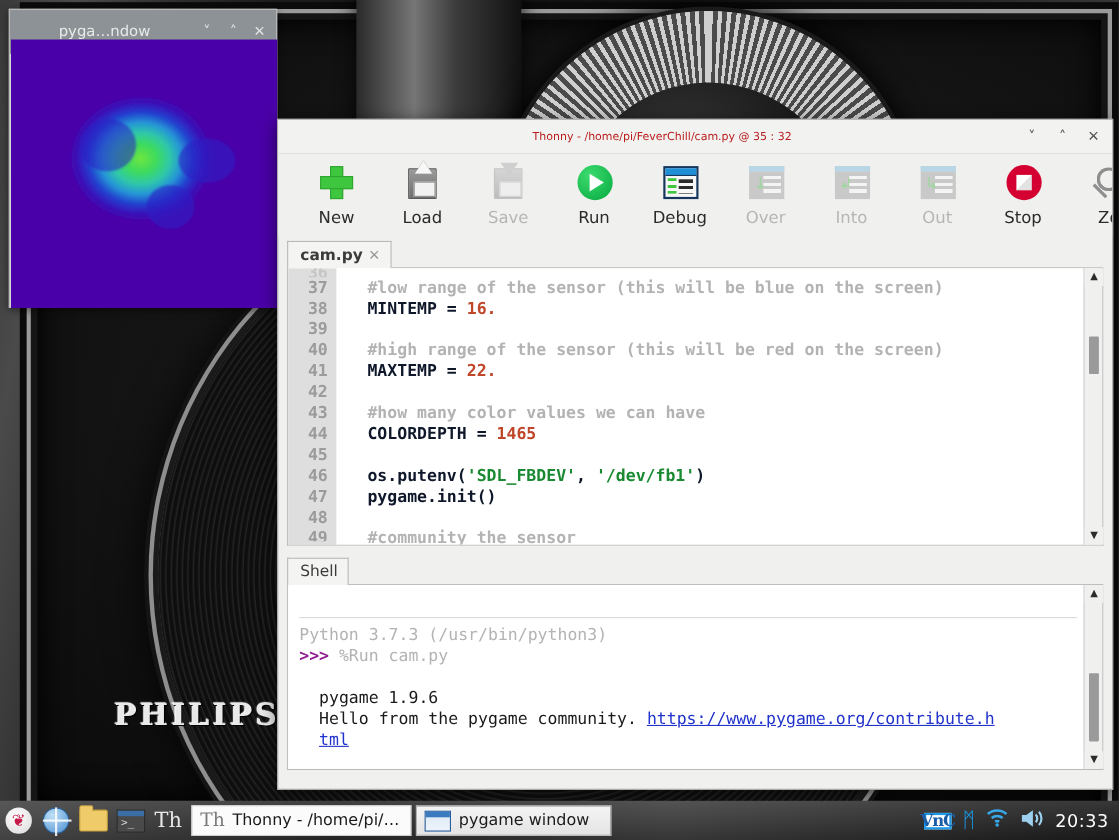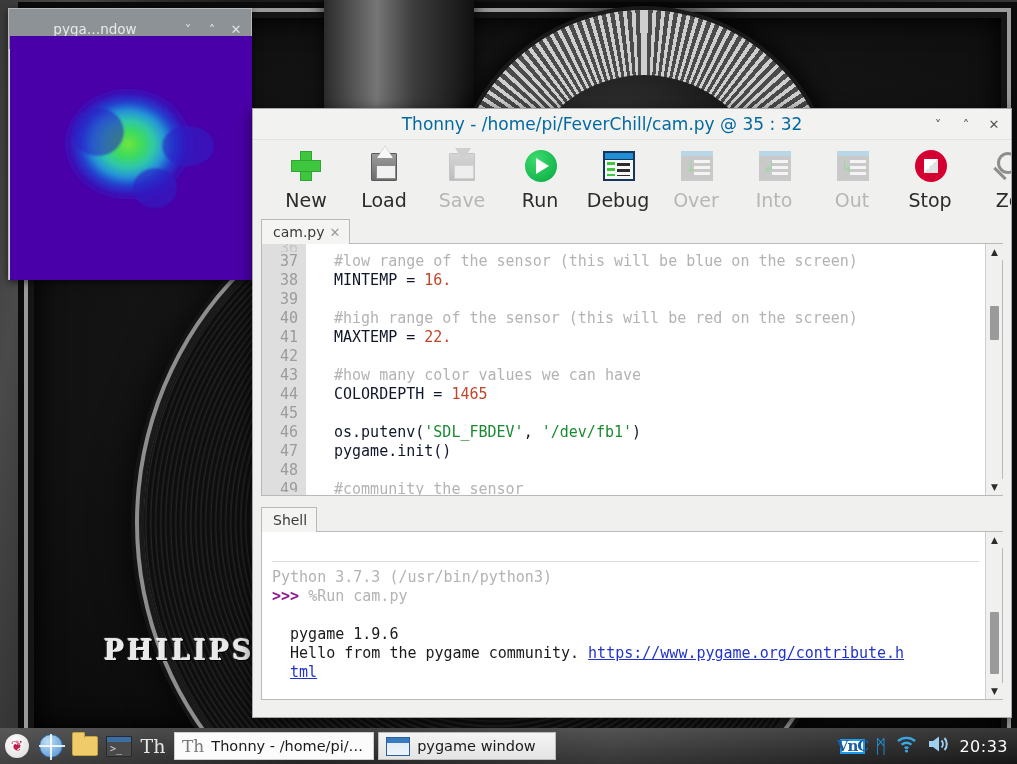--- a/index.html
+++ b/index.html
@@ -110,40 +110,40 @@
     display: flex; flex-direction: column;
   }
   #thonny-titlebar {
     height: 31px; background: #f2f2f1; position: relative;
     display: flex; align-items: center; justify-content: flex-end;
     padding-right: 8px; gap: 10px;
     border-bottom: 1px solid #e2e2e0;
   }
   #thonny-title {
     position: absolute; left: 0; right: 0; text-align: center;
-    font-size: 17px; color: #0369a1; padding-right: 60px;
+    font-size: 10px; color: #b91c1c; padding-right: 60px;
     white-space: nowrap;
   }
   .tb-btn {
     width: 18px; height: 18px; display: flex; align-items: center;
     justify-content: center; color: #555; font-size: 13px;
     position: relative; z-index: 2; line-height: 1;
   }
 
   
   #thonny-toolbar {
     display: flex; align-items: flex-start; padding: 6px 4px 4px 14px;
     gap: 0px; background: #f0f0ef; height: 74px; overflow: hidden;
   }
   .tool {
     width: 78px; display: flex; flex-direction: column; align-items: center;
     gap: 3px; flex: 0 0 auto;
   }
   .tool .glyph { height: 40px; width: 42px; position: relative; }
-  .tool .lbl { font-size: 19px; color: #2b2b2b; }
+  .tool .lbl { font-size: 15px; color: #2b2b2b; }
   .tool.disabled .lbl { color: #b6b6b6; }
 
   
   .ic-new {
     position:absolute; left:6px; top:5px; width:30px; height:30px;
   }
   .ic-new i, .ic-new b {
     position:absolute; background:#3ec63e; display:block;
     border:1px solid #31a531;
   }
@@ -229,20 +229,21 @@
     border-right-color: transparent;
   }
   .ic-zoom::after{
     content:""; position:absolute; left:-8px; top:17px; width:16px; height:3px;
     background:#8e8e8e; transform: rotate(45deg);
   }
 
   
   #editor-area {
     margin: 2px 8px 0 8px;
+    font-weight: bold;
   }
   .tabstrip {
     display: flex; align-items: flex-end; height: 28px;
     border-bottom: 1px solid #b9b9b9;
   }
   .tab {
     background: #f4f4f3; border: 1px solid #b9b9b9; border-bottom: none;
     padding: 4px 9px 5px 11px; font-size: 14px; color: #3b3b3b;
     display: flex; align-items: center; gap: 5px; margin-bottom:-1px;
     position: relative; top: 1px;

